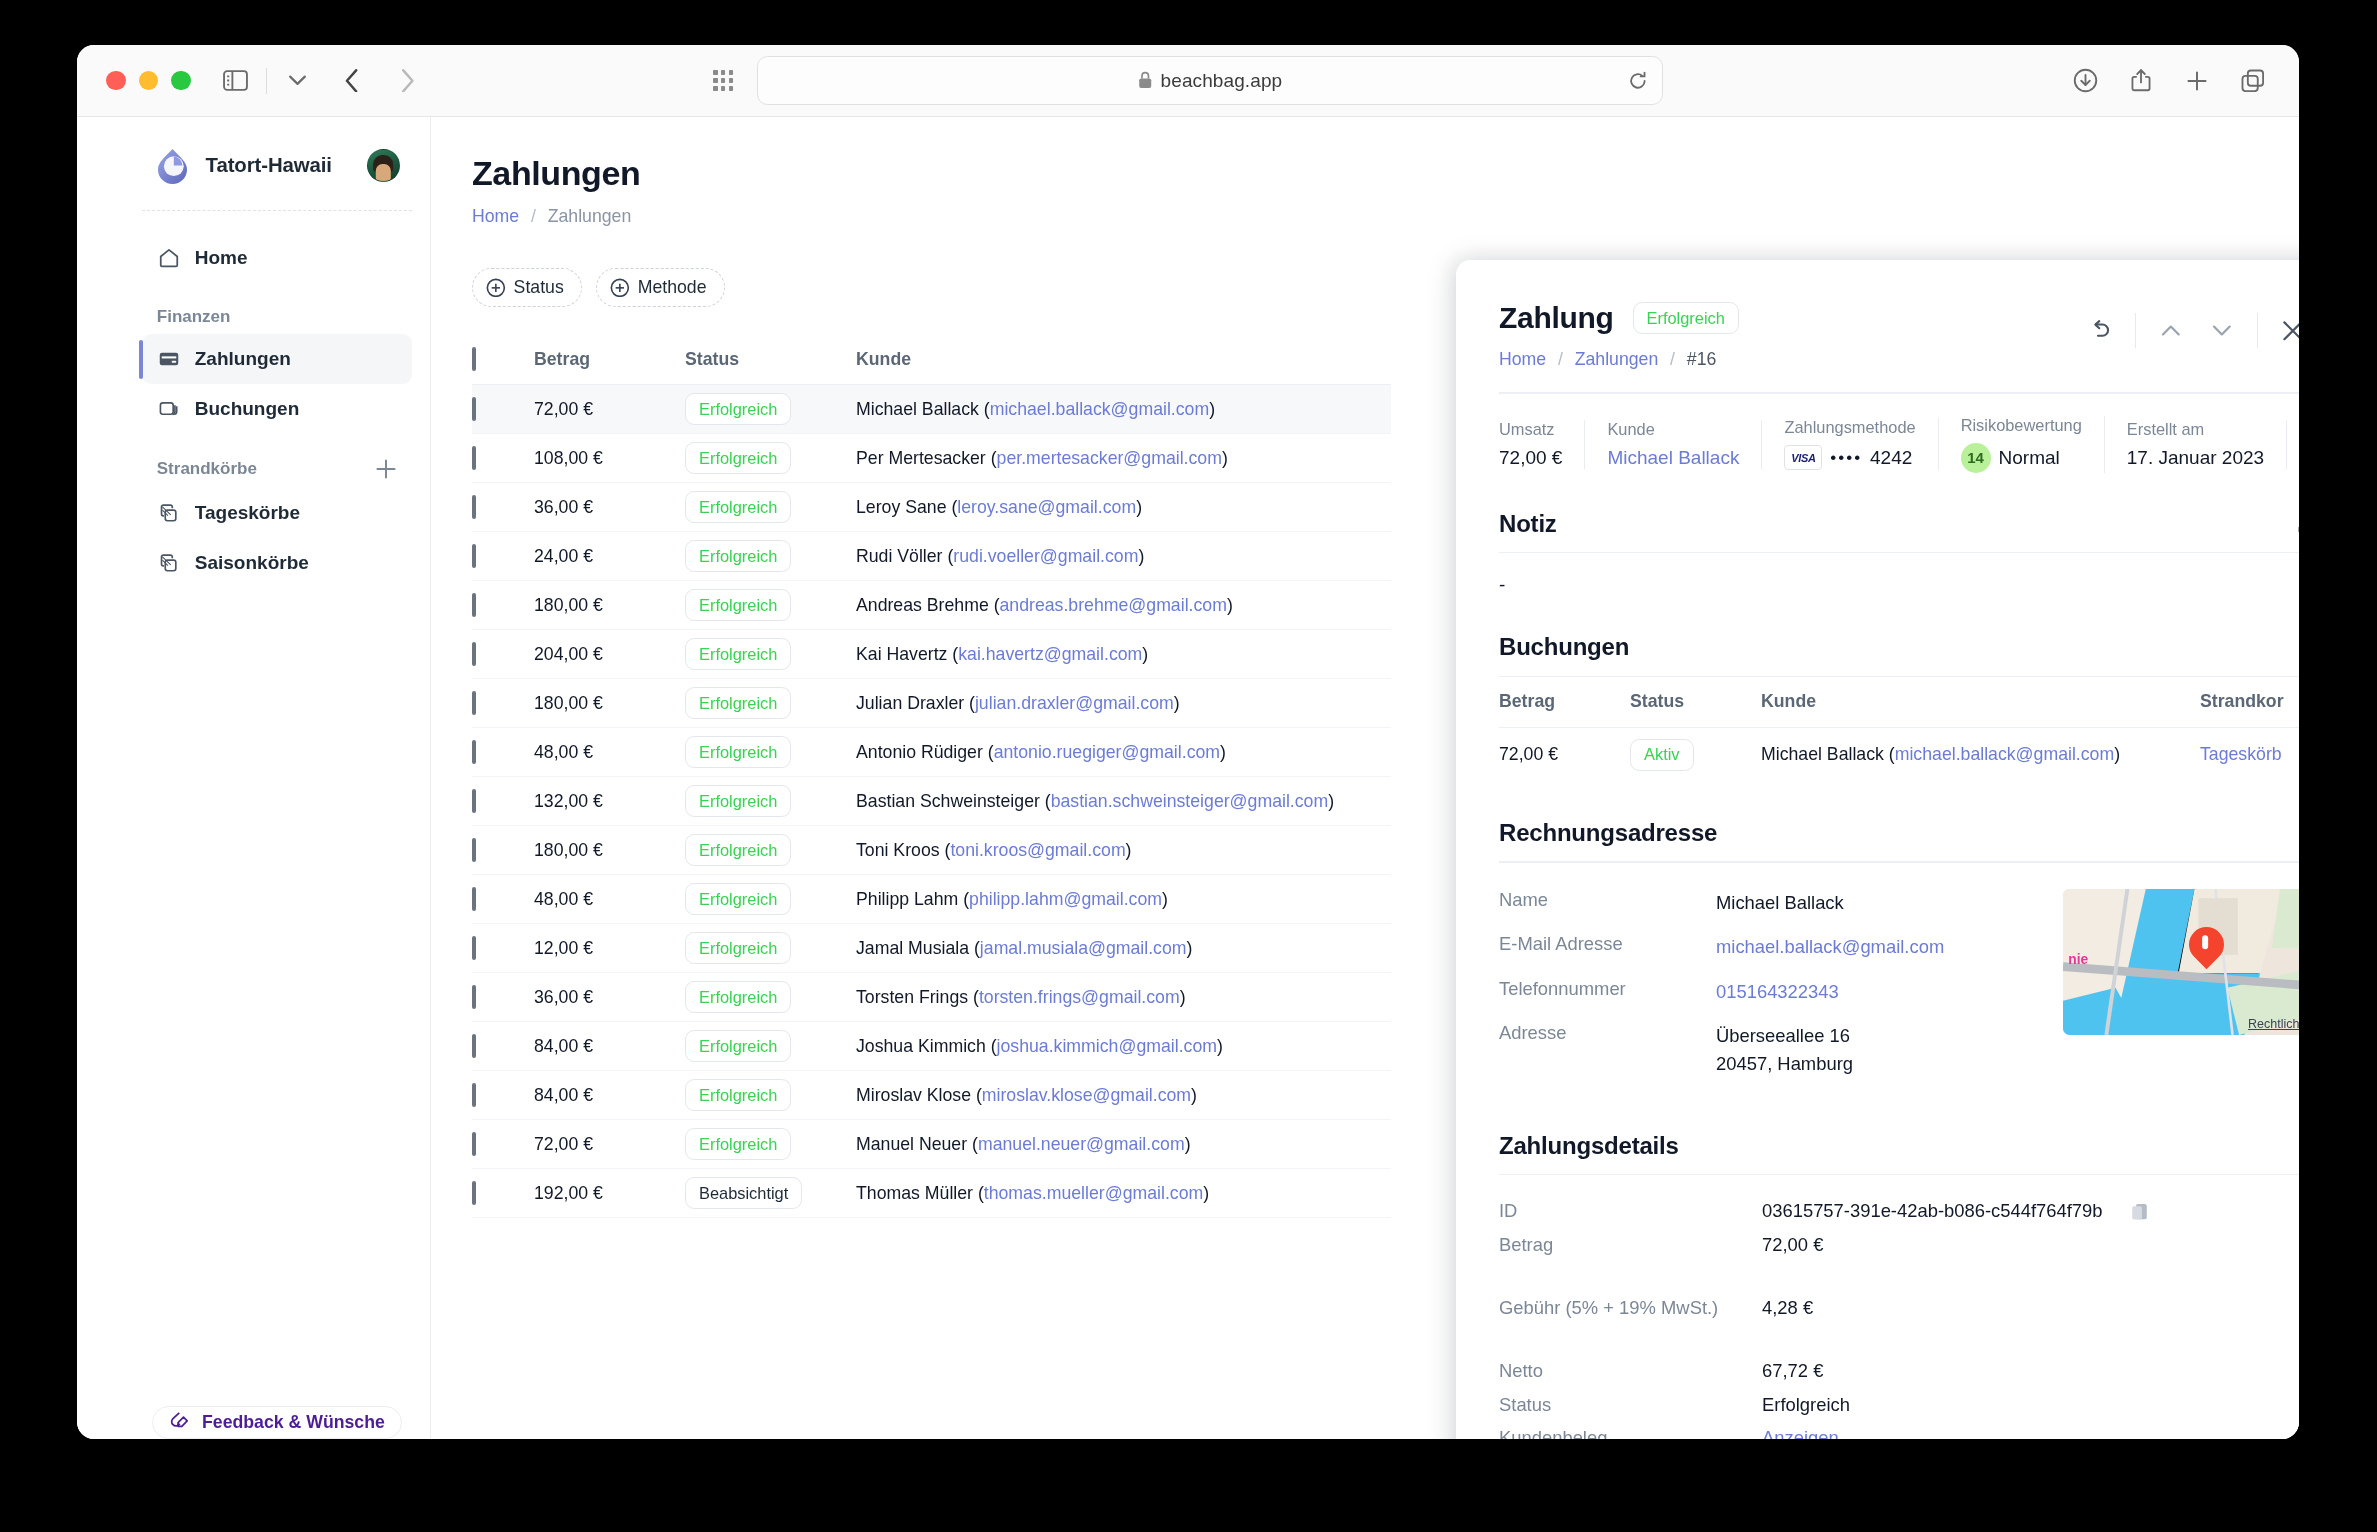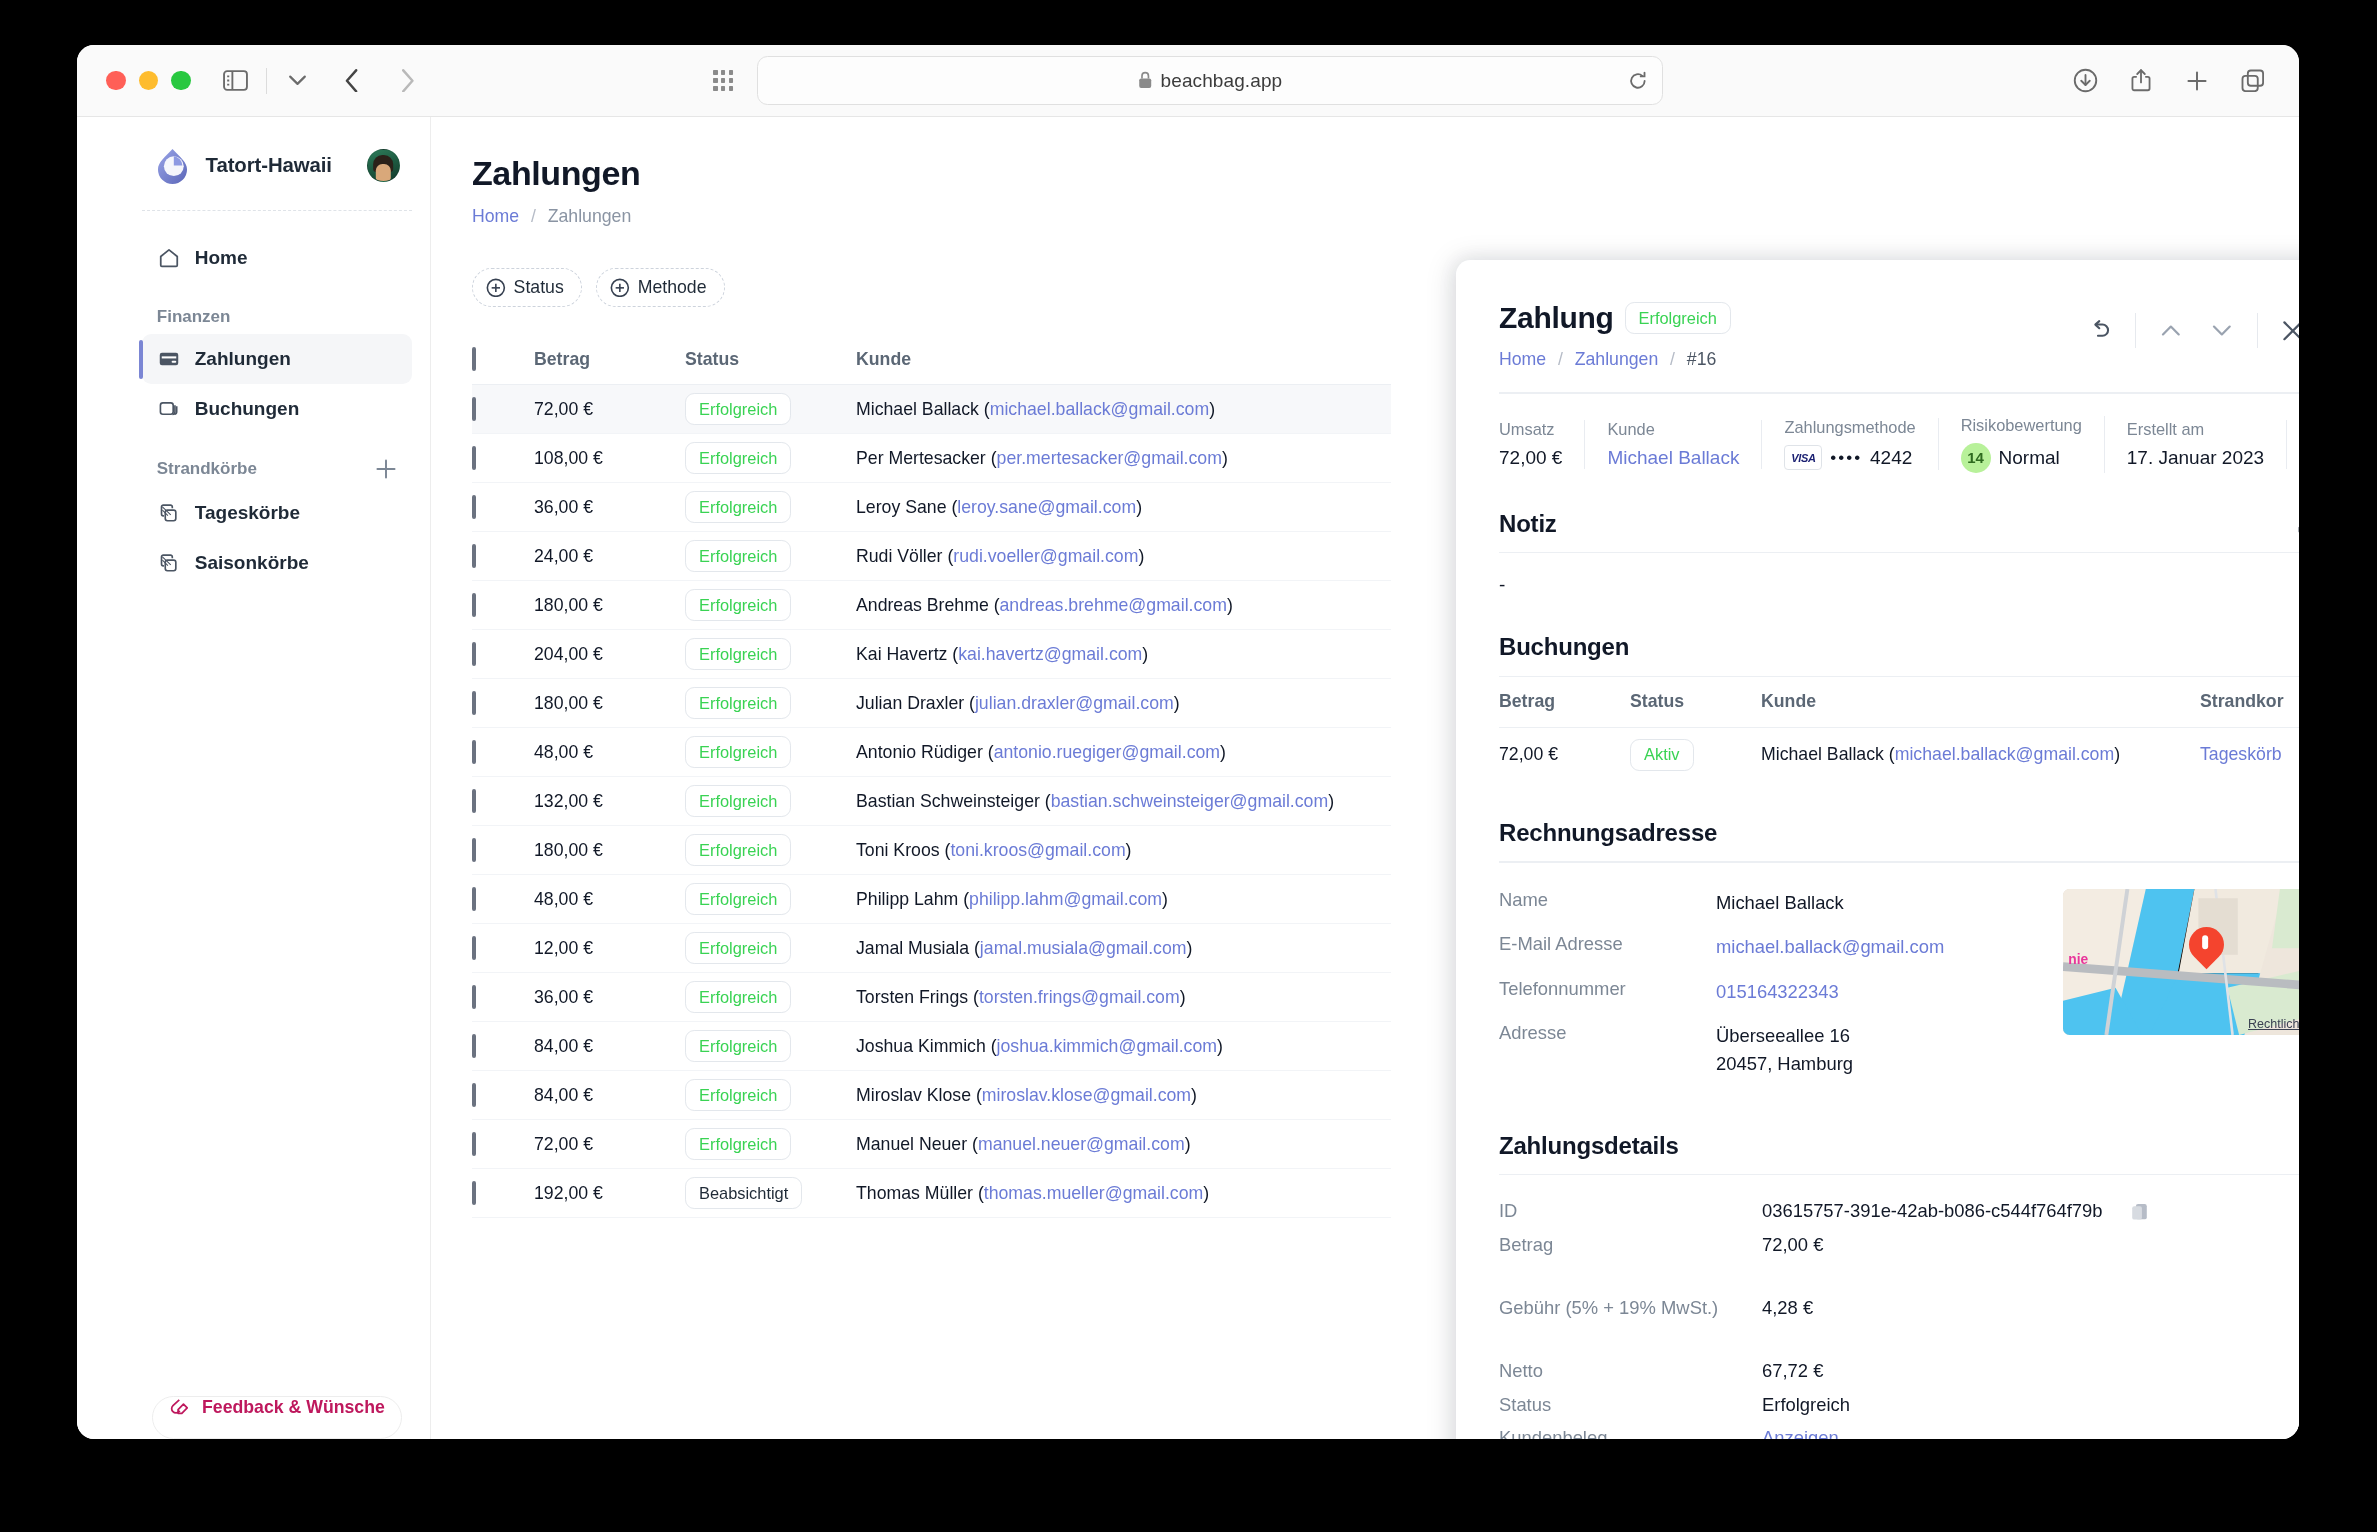--- a/index.html
+++ b/index.html
@@ -135,24 +135,24 @@
   .nav-group-title {
     font-size: 17px; color: #7c8795; font-weight: 600;
     padding: 23.6px 14.4px 7.9px 14.4px;
     display: flex; align-items: center; justify-content: space-between;
   }
   .plus-btn { color:#7c8795; display:flex; cursor:pointer; }
 
   .sidebar-spacer { flex: 1; }
   .feedback-btn {
     margin: 0 9.2px 0 9.2px;
-    height: 43px;
+    height: 33px;
     border: 1.3px solid #ededed; border-radius: 26px;
-    display: flex; align-items: flex-start; justify-content: center; gap: 11.8px;
-    font-size: 17.7px; color: #be185d; font-weight: 600;
+    display: flex; align-items: center; justify-content: center; gap: 11.8px;
+    font-size: 17.7px; color: #4c1d95; font-weight: 600;
     cursor: pointer;
   }
   .sidebar-footer {
     border-top: 1.3px dashed #dfe3e8;
     margin-top: 25px;
     padding: 23.6px 0 29px 0;
     text-align: center;
     font-size: 16.4px; color: #8a94a3;
   }
 
@@ -232,21 +232,21 @@
     left: 1379px; top: 143px;
     width: 905px; height: 1252px;
     background: #fff;
     border-radius: 14.4px;
     box-shadow: -3.9px 0 27.6px rgba(15,23,42,0.13), 0 0 19.7px rgba(15,23,42,0.07);
     overflow: hidden;
     padding: 41px 43px 0 43px;
   }
   .dp-titlerow { display: flex; align-items: flex-start; }
   .dp-titleblock { flex: 1; }
-  .dp-title-line { display: flex; align-items: center; gap: 11px; }
+  .dp-title-line { display: flex; align-items: center; gap: 19px; }
   .dp-title { font-size: 30px; font-weight: 700; color: #111827; letter-spacing: -0.3px; }
   .dp-actions { display: flex; align-items: center; gap: 0; padding-top: 9.2px; }
   .dp-act { width: 51px; height: 41px; display:flex; align-items:center; justify-content:center; color:#4b5563; cursor:pointer; }
   .dp-act.dim { color: #9aa3b0; }
   .dp-sep { width: 1.3px; height: 35px; background: #e6e9ee; margin: 0 9.2px; }
   .dp-breadcrumb { display: flex; align-items: center; gap: 11.8px; margin-top: 14.4px; font-size: 17.7px; }
   .dp-breadcrumb .crumb-link { color: #6b7bd6; cursor: pointer; }
   .dp-breadcrumb .crumb-sep { color: #b6bcc7; }
   .dp-breadcrumb .crumb-current { color: #4b5563; }
 

